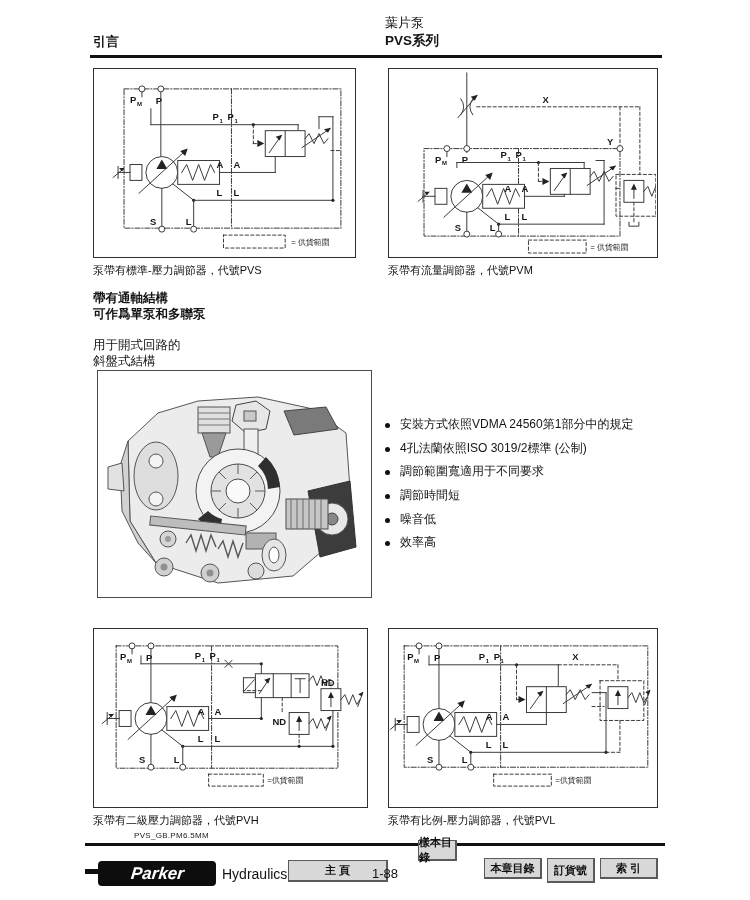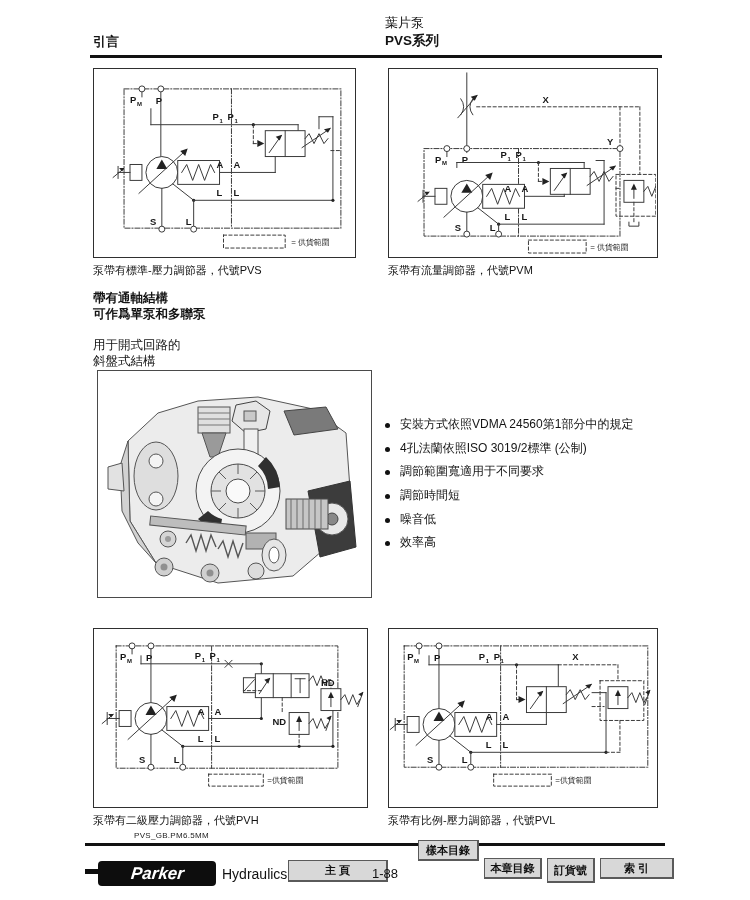--- a/index.html
+++ b/index.html
@@ -449,18 +449,18 @@
   <div class="abs doccode" style="left:93px;top:831px">PVS_GB.PM6.5MM</div>
   <div class="abs rule" style="left:85px;top:843px;width:580px"></div>
 
   <div class="parker-bar" style="left:85px;top:869px;width:18px;height:5px"></div>
   <div class="parker-box" style="left:98px;top:861px;width:118px;height:25px">
     <span>Parker</span>
   </div>
   <div class="abs hyd" style="left:222px;top:866px">Hydraulics</div>
   <div class="btn" style="left:288px;top:860px;width:100px;height:22px">主 頁</div>
   <div class="abs pgnum" style="left:372px;top:866px">1-88</div>
-  <div class="btn" style="left:418px;top:840px;width:61px;height:21px">樣本目錄</div>
+  <div class="btn" style="left:418px;top:840px;width:39px;height:21px">樣本目錄</div>
   <div class="btn" style="left:484px;top:858px;width:58px;height:21px">本章目錄</div>
   <div class="btn" style="left:547px;top:858px;width:48px;height:25px">訂貨號</div>
-  <div class="btn" style="left:600px;top:858px;width:74px;height:21px">索 引</div>
+  <div class="btn" style="left:600px;top:858px;width:58px;height:21px">索 引</div>
 
 </div>
 
 </body></html>

